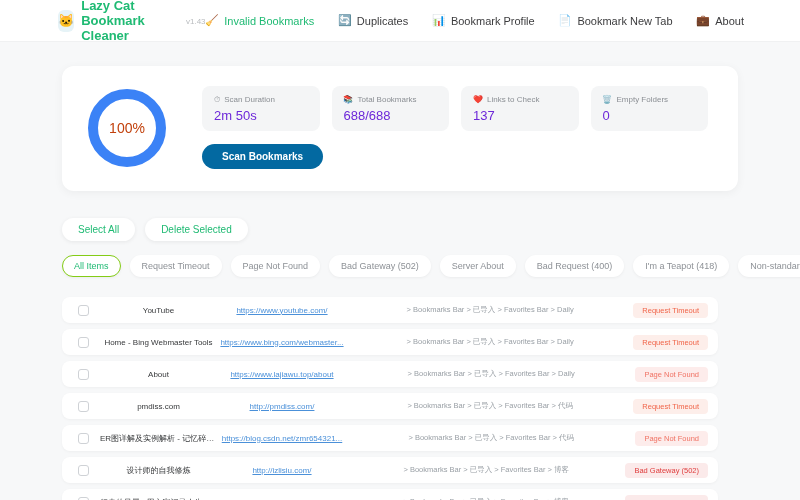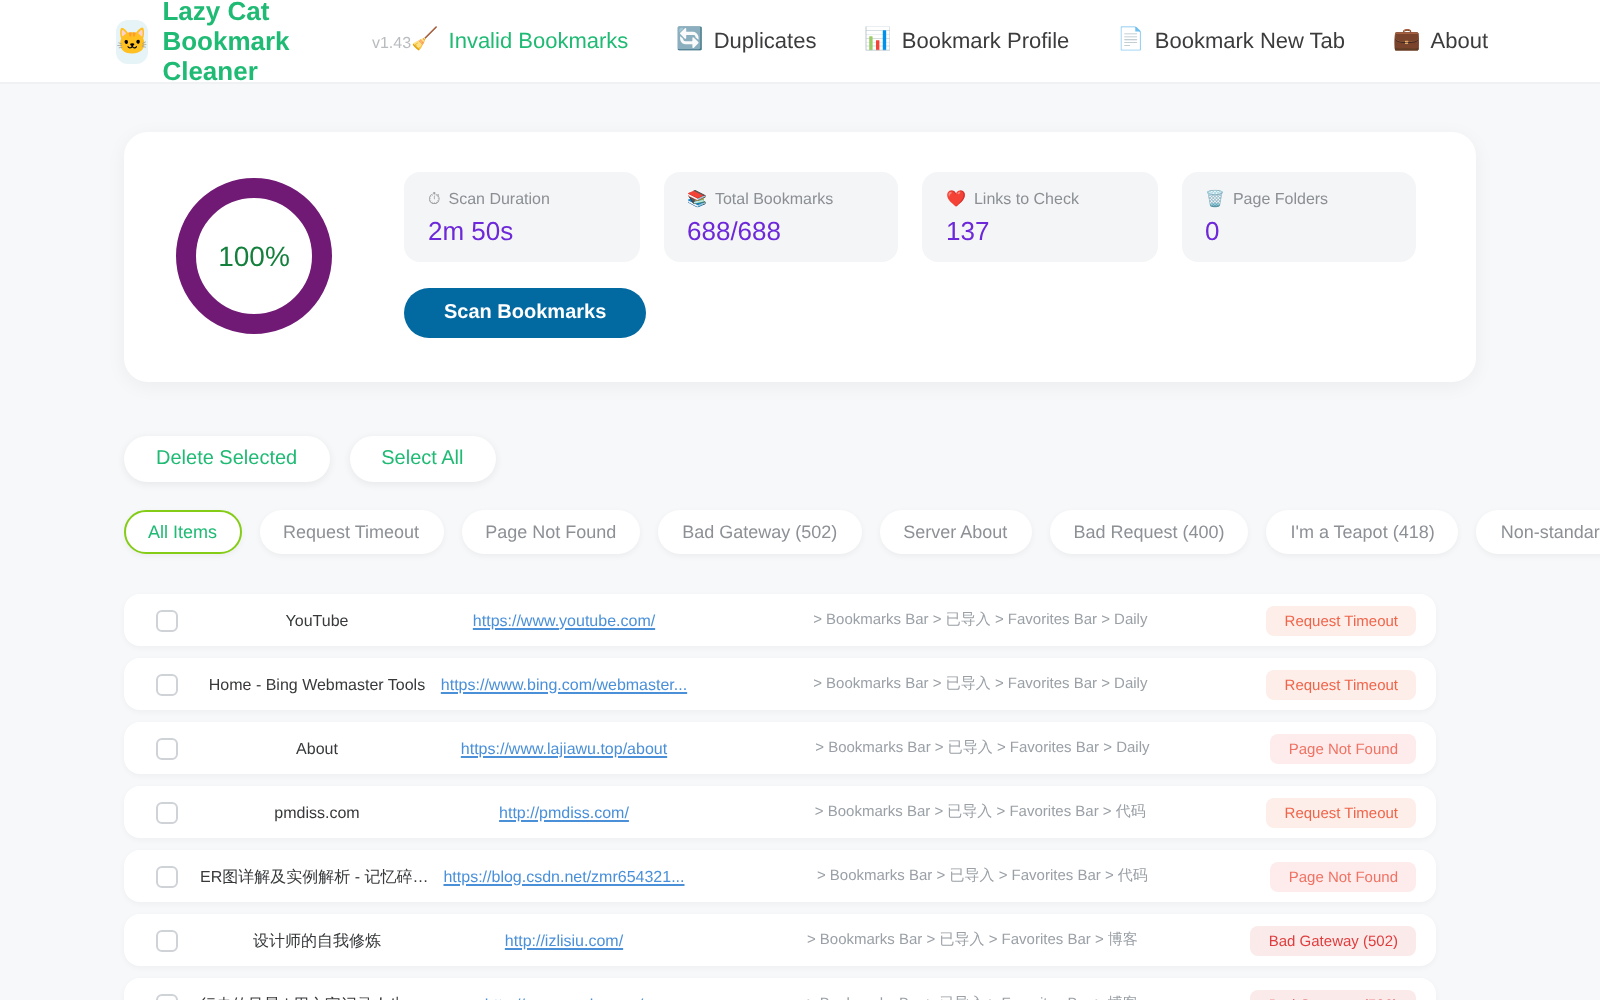--- a/index.html
+++ b/index.html
@@ -47,24 +47,24 @@
     background: #fff;
     border-radius: 12px;
     box-shadow: 0 2px 10px rgba(0,0,0,0.05);
     padding: 20px 30px 22px 26px;
     display: flex;
     align-items: center;
     gap: 36px;
   }
   .ring {
     width: 78px; height: 78px; flex: none;
-    border: 10px solid #701a75;
+    border: 10px solid #3b82f6;
     border-radius: 50%;
     display: flex; align-items: center; justify-content: center;
-    color: #15803d; font-size: 14px; font-weight: normal;
+    color: #c2410c; font-size: 14px; font-weight: normal;
   }
   .panel-right { flex: 1; display: flex; flex-direction: column; gap: 13px; }
   .stats-row { display: flex; gap: 12px; }
   .stat-box {
     flex: 1;
     background: #f4f5f6;
     border-radius: 8px;
     padding: 9px 12px 8px 12px;
   }
   .stat-label {
@@ -209,32 +209,32 @@
         <div class="stat-box">
           <div class="stat-label">
             <span class="stat-icon">❤️</span>
             <span>Links to Check</span>
           </div>
           <div class="stat-value">137</div>
         </div>
         <div class="stat-box">
           <div class="stat-label">
             <span class="stat-icon">🗑️</span>
-            <span>Page Folders</span>
+            <span>Empty Folders</span>
           </div>
           <div class="stat-value">0</div>
         </div>
       </div>
       <button class="scan-btn">Scan Bookmarks</button>
     </div>
   </div>
 
   <div class="actions">
+    <button class="pill-btn">Select All</button>
     <button class="pill-btn">Delete Selected</button>
-    <button class="pill-btn">Select All</button>
   </div>
 
   <div class="filters">
     <div class="chip active">All Items</div>
     <div class="chip">Request Timeout</div>
     <div class="chip">Page Not Found</div>
     <div class="chip">Bad Gateway (502)</div>
     <div class="chip">Server About</div>
     <div class="chip">Bad Request (400)</div>
     <div class="chip">I'm a Teapot (418)</div>

